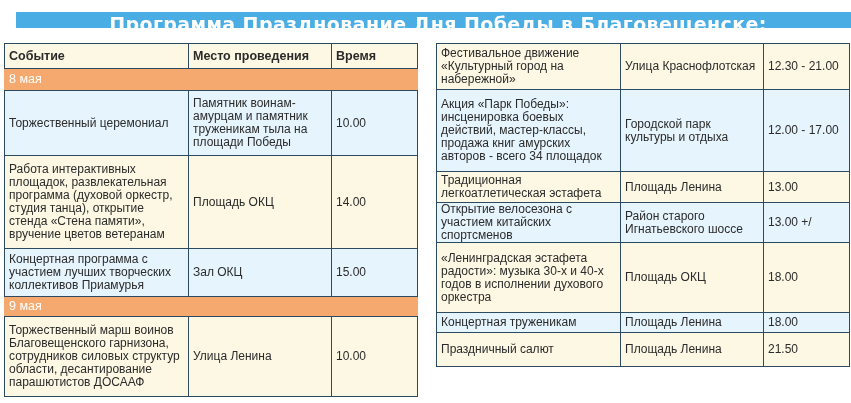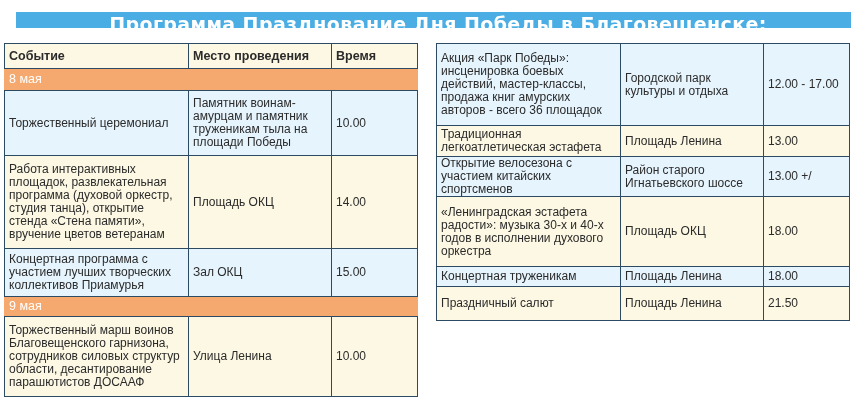--- a/index.html
+++ b/index.html
@@ -68,22 +68,27 @@
 </tbody>
   </table>
 
 <table class="sched right">
   <colgroup>
       <col class="c1">
       <col class="c2">
       <col class="c3">
     </colgroup>
   <tbody>
+  <tr class="cream" style="height:46px">
+    <td>Фестивальное движение «Культурный город на набережной»</td>
+    <td>Улица Краснофлотская</td>
+    <td>12.30 - 21.00</td>
+  </tr>
   <tr class="blue" style="height:82px">
-    <td>Акция «Парк Победы»: инсценировка боевых действий, мастер-классы, продажа книг амурских авторов - всего 36 площадок</td>
+    <td>Акция «Парк Победы»: инсценировка боевых действий, мастер-классы, продажа книг амурских авторов - всего 34 площадок</td>
     <td>Городской парк культуры и отдыха</td>
     <td>12.00 - 17.00</td>
   </tr>
   <tr class="cream" style="height:31px">
     <td>Традиционная легкоатлетическая эстафета</td>
     <td>Площадь Ленина</td>
     <td>13.00</td>
   </tr>
   <tr class="blue" style="height:40px">
     <td>Открытие велосезона с участием китайских спортсменов</td>

